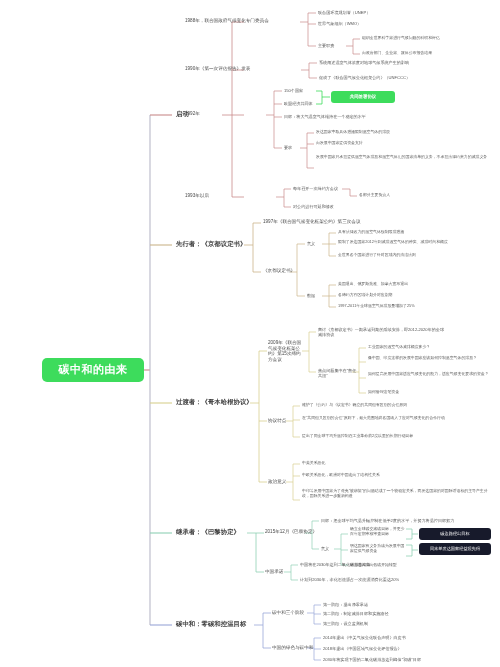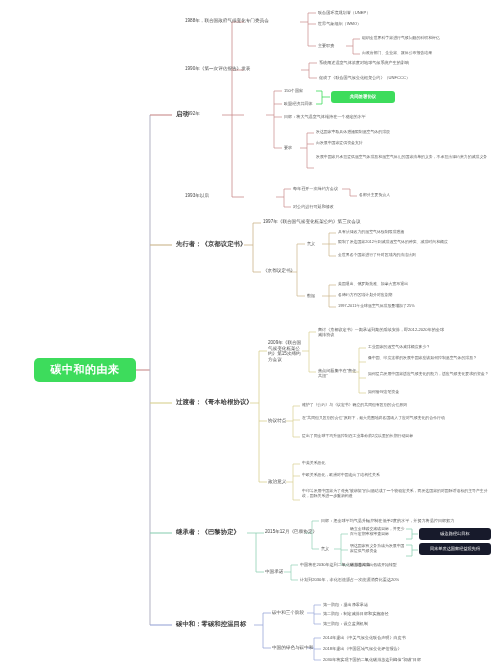--- a/index.html
+++ b/index.html
@@ -8,21 +8,21 @@
     font-family:"Liberation Sans","DejaVu Sans",sans-serif;
     color:#3a3a3a;
   }
   #map{position:absolute;left:0;top:0;width:500px;height:667px;}
   svg.links{position:absolute;left:0;top:0;width:500px;height:667px;pointer-events:none;}
 
   .node{position:absolute;white-space:normal;line-height:1.25;}
 
   
   .root{
-    left:34px;top:358px;width:102px;height:24px;
+    left:42px;top:358px;width:102px;height:24px;
     background:#3ddc5c;border-radius:5px;
     color:#ffffff;font-size:11px;font-weight:bold;
     display:flex;align-items:center;justify-content:center;
     letter-spacing:.5px;
   }
 
   
   .l1{font-size:6.4px;color:#3f3f3f;font-weight:bold;}
   
   .l2{font-size:4.6px;color:#4a4a4a;}

